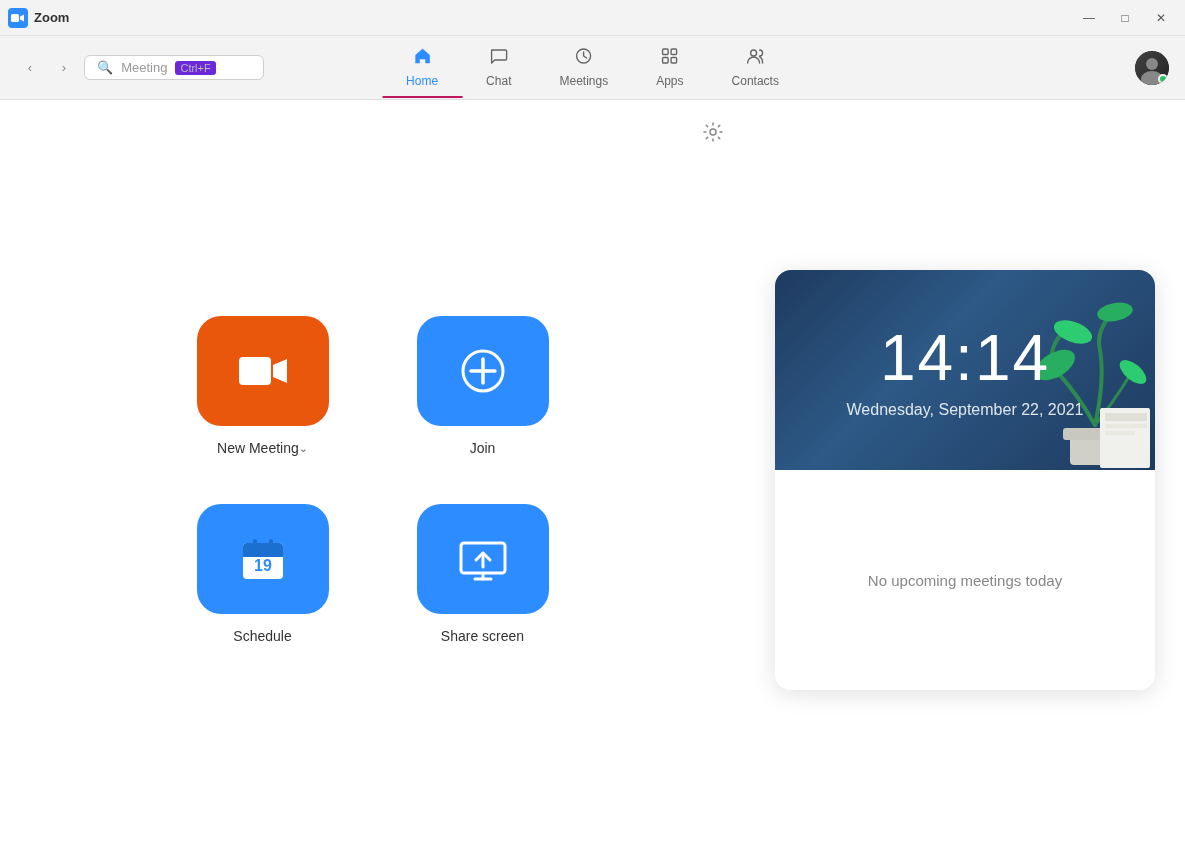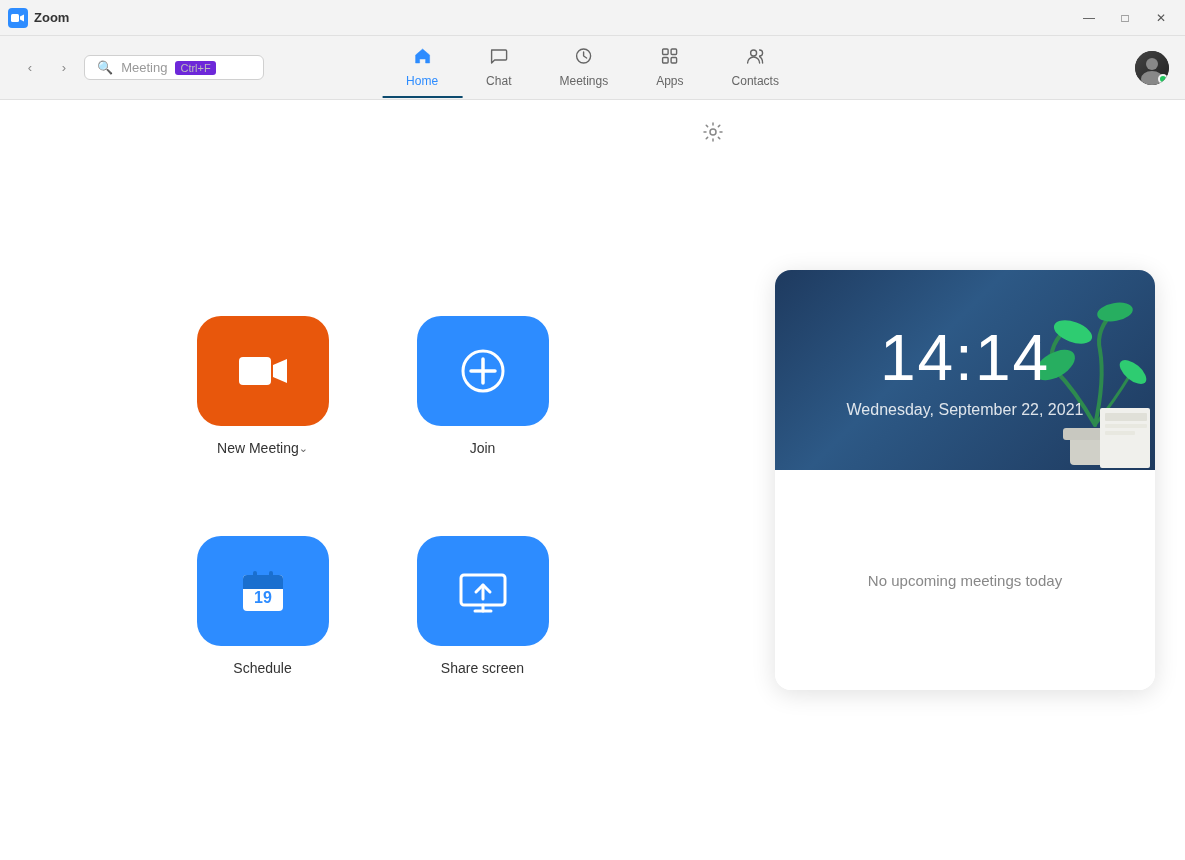--- a/index.html
+++ b/index.html
@@ -141,21 +141,21 @@
       align-items: center;
       gap: 3px;
       padding: 8px 24px;
       cursor: pointer;
       border-bottom: 2px solid transparent;
       color: #666;
       font-size: 12px;
     }
     .nav-tab.active {
       color: #2D8CFF;
-      border-bottom: 2px solid #0c4a6e;
+      border-bottom: 2px solid #be185d;
     }
     .nav-tab-icon {
       font-size: 18px;
     }
 
     
     .navbar-right {
       margin-left: auto;
     }
     .avatar {
@@ -238,21 +238,20 @@
       width: 132px;
       height: 110px;
       border-radius: 24px;
       display: flex;
       align-items: center;
       justify-content: center;
       font-size: 42px;
       color: white;
       cursor: pointer;
       transition: opacity 0.15s;
-      margin-top: 32px;
     }
     .action-btn.orange { background: #E8570C; }
     .action-btn.blue { background: #2D8CFF; }
 
     .action-label {
       display: flex;
       align-items: center;
       gap: 0;
       font-size: 14px;
       color: #333;

